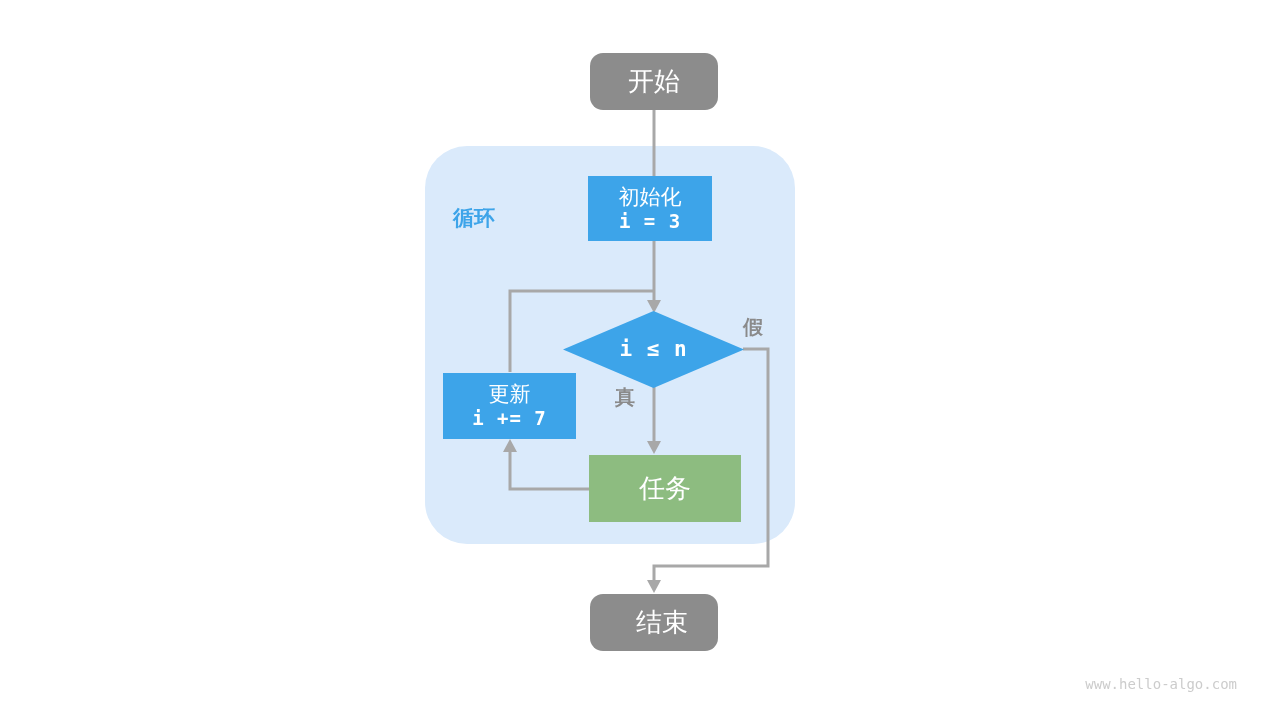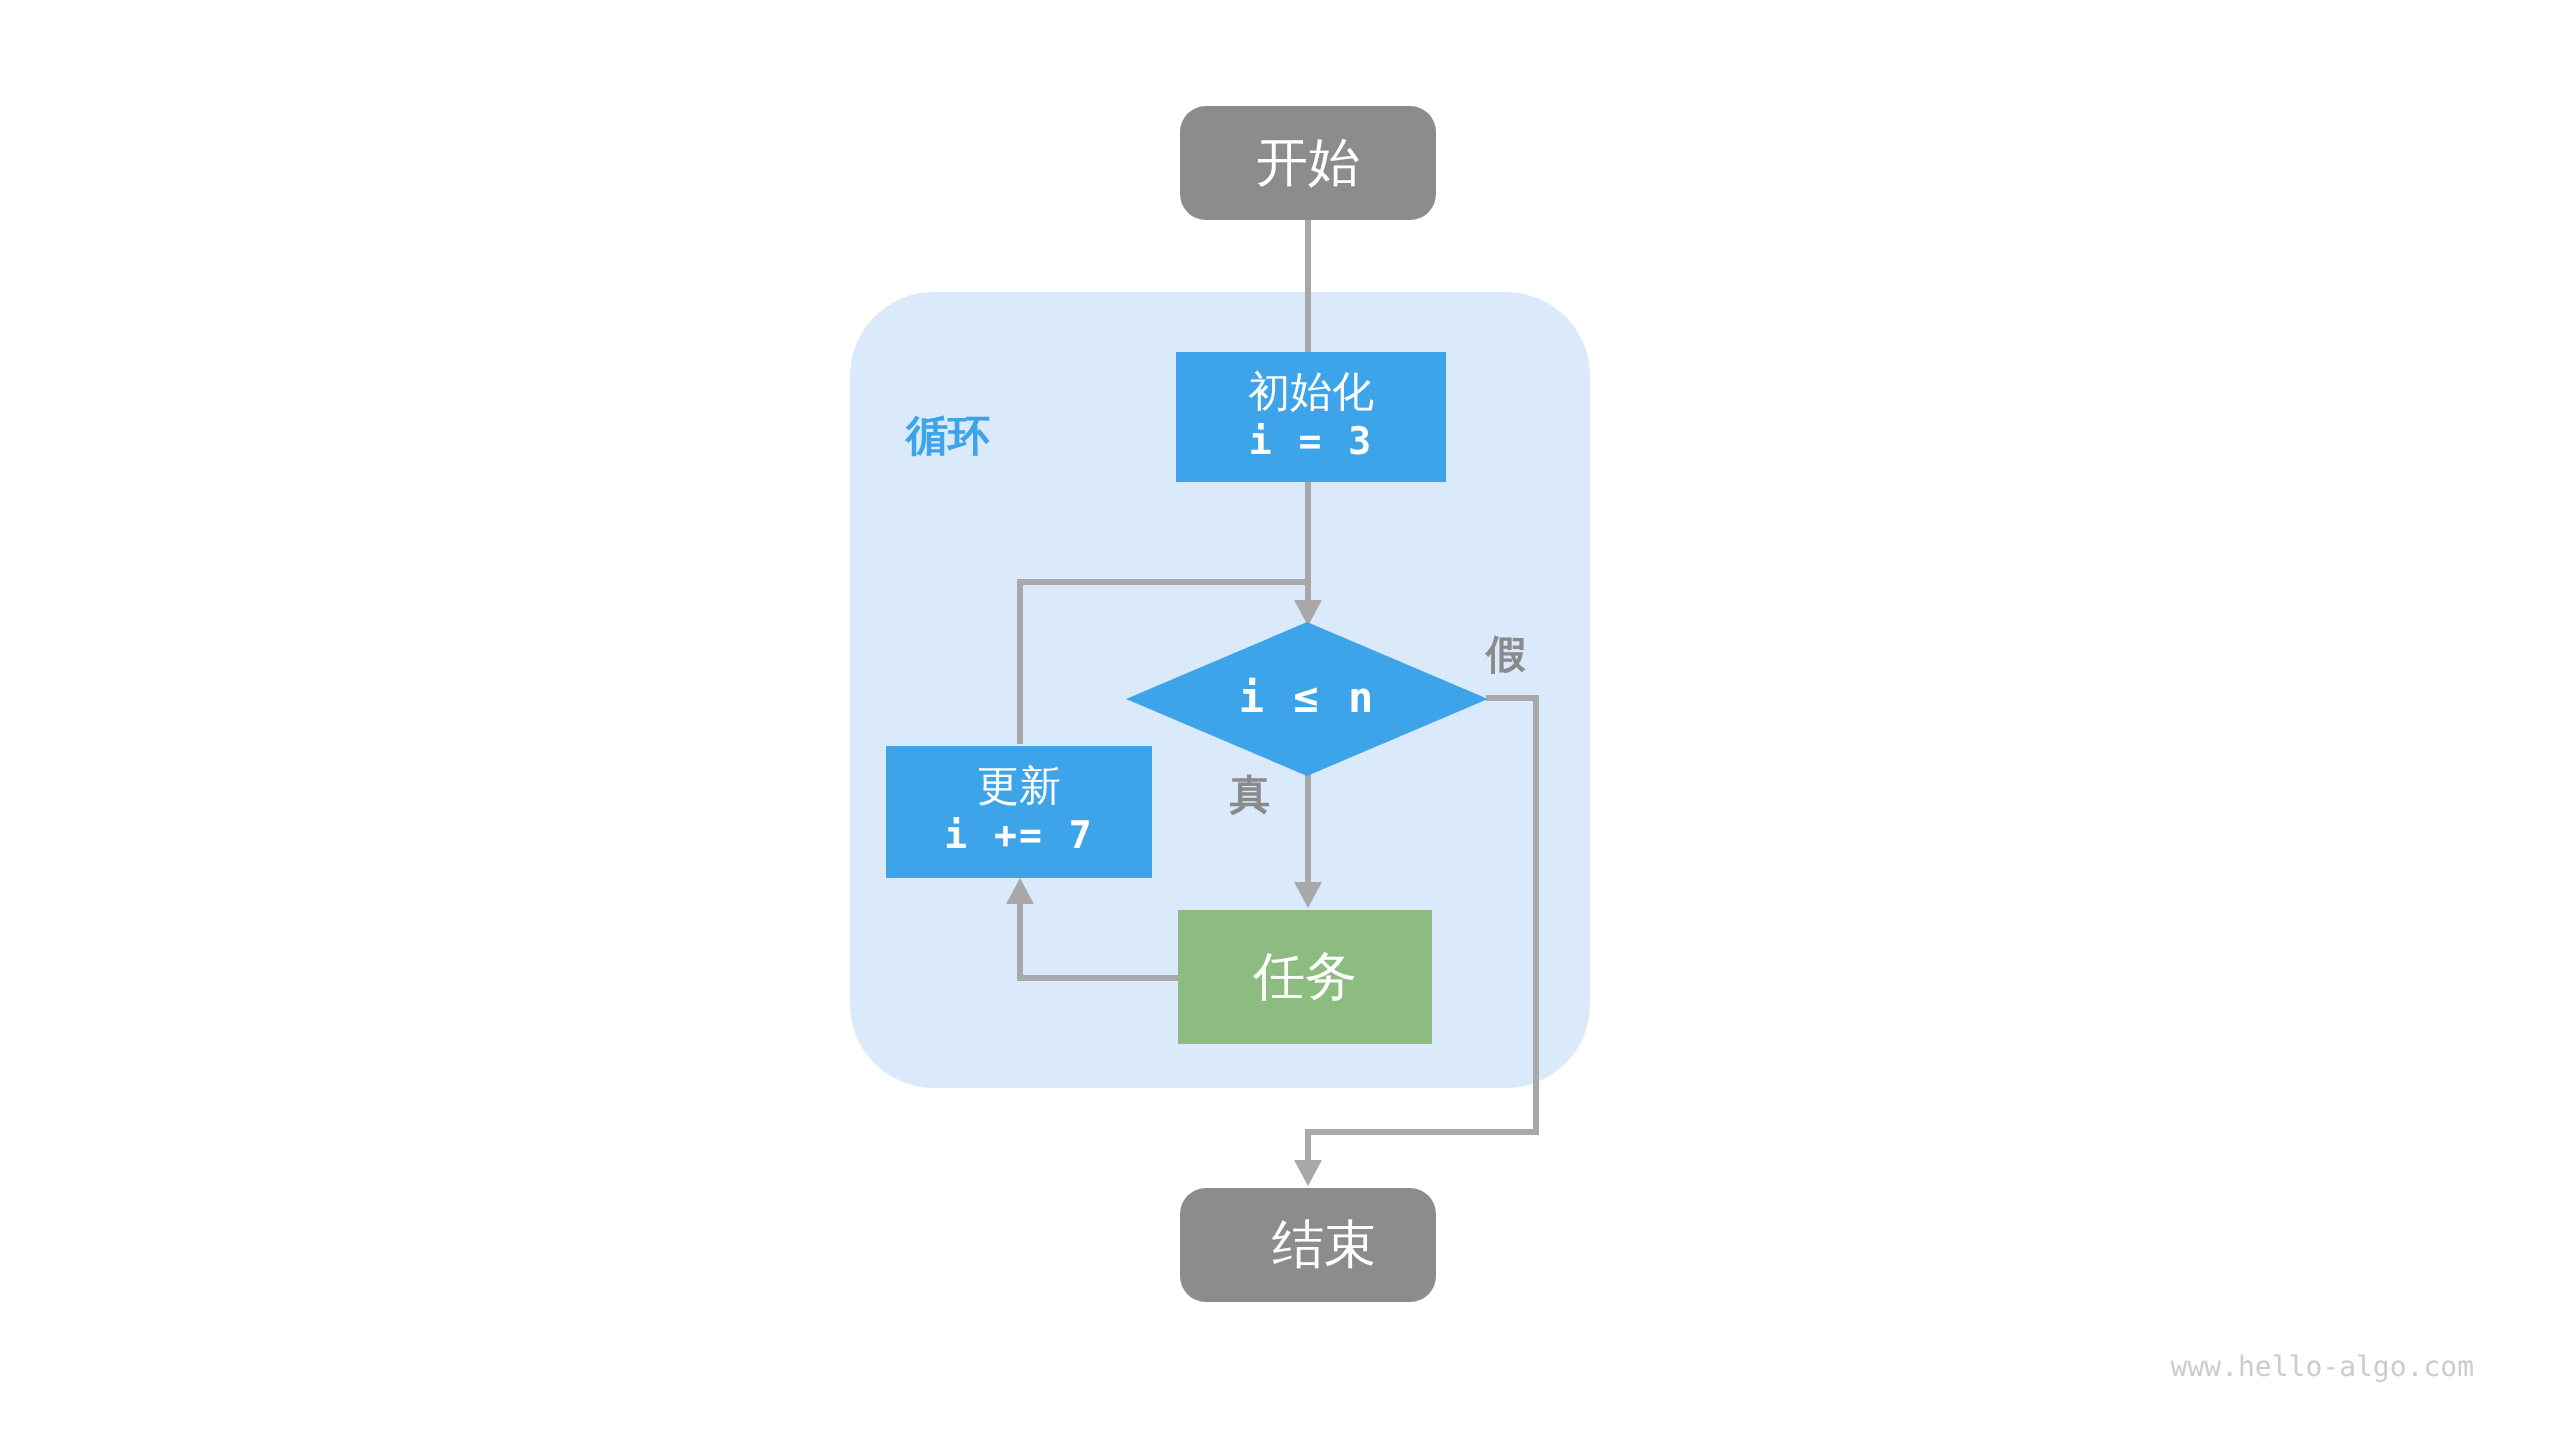--- a/index.html
+++ b/index.html
@@ -40,23 +40,23 @@
   .node {
     position: absolute;
     display: flex; flex-direction: column;
     align-items: center; justify-content: center;
     color: #ffffff; text-align: center; line-height: 1.25;
   }
   .terminal { background: var(--node-gray); border-radius: 13px; }
   .node-start { left: 590px; top: 53px;  width: 128px; height: 57px; }
   .node-end   { left: 590px; top: 594px; width: 128px; height: 57px; padding-left: 16px; }
   .process { background: var(--blue); }
-  .node-init   { left: 588px; top: 176px; width: 135px; height: 65px; }
+  .node-init   { left: 588px; top: 176px; width: 124px; height: 65px; }
   .node-update { left: 443px; top: 373px; width: 133px; height: 66px; }
-  .node-task { background: var(--green); left: 589px; top: 455px; width: 127px; height: 67px; }
+  .node-task { background: var(--green); left: 589px; top: 455px; width: 152px; height: 67px; }
   .node-decision {
     left: 563px; top: 311px; width: 181px; height: 77px;
     background: var(--blue);
     clip-path: polygon(50% 0, 100% 50%, 50% 100%, 0 50%);
     flex-direction: row;
     text-align: center;
   }
 
   .cjk  { font-size: 26px; font-weight: 500; }
   .code {

